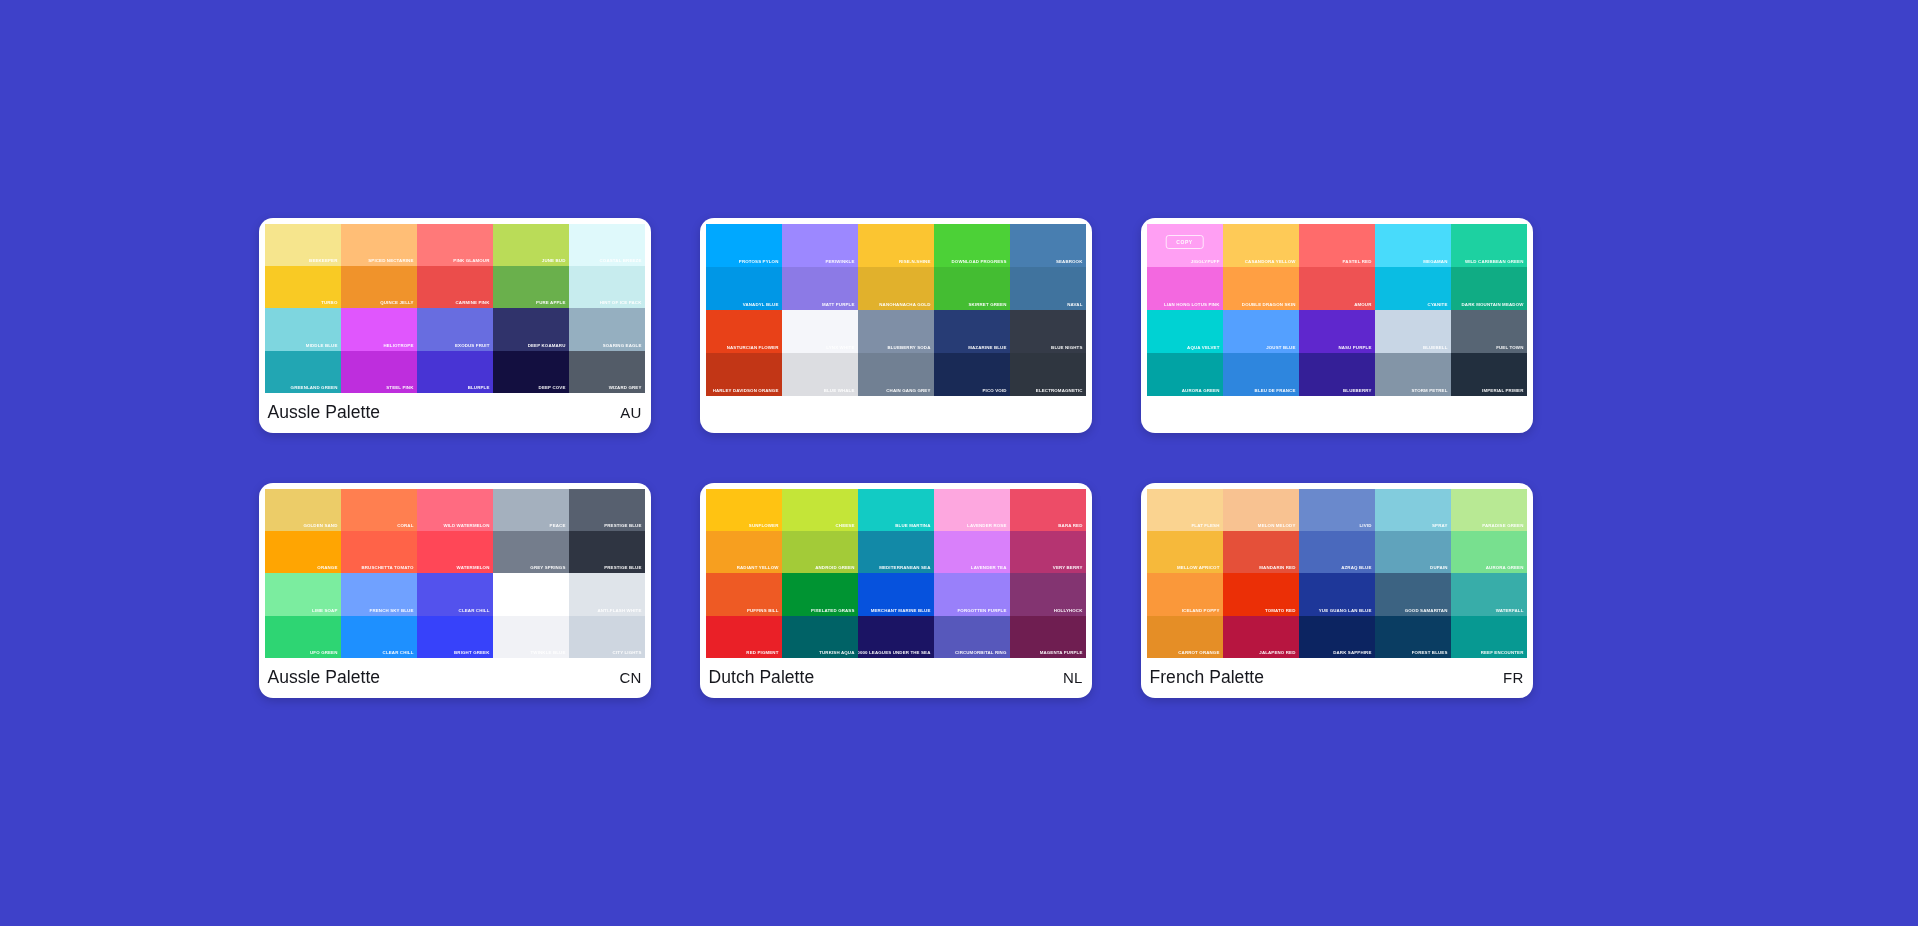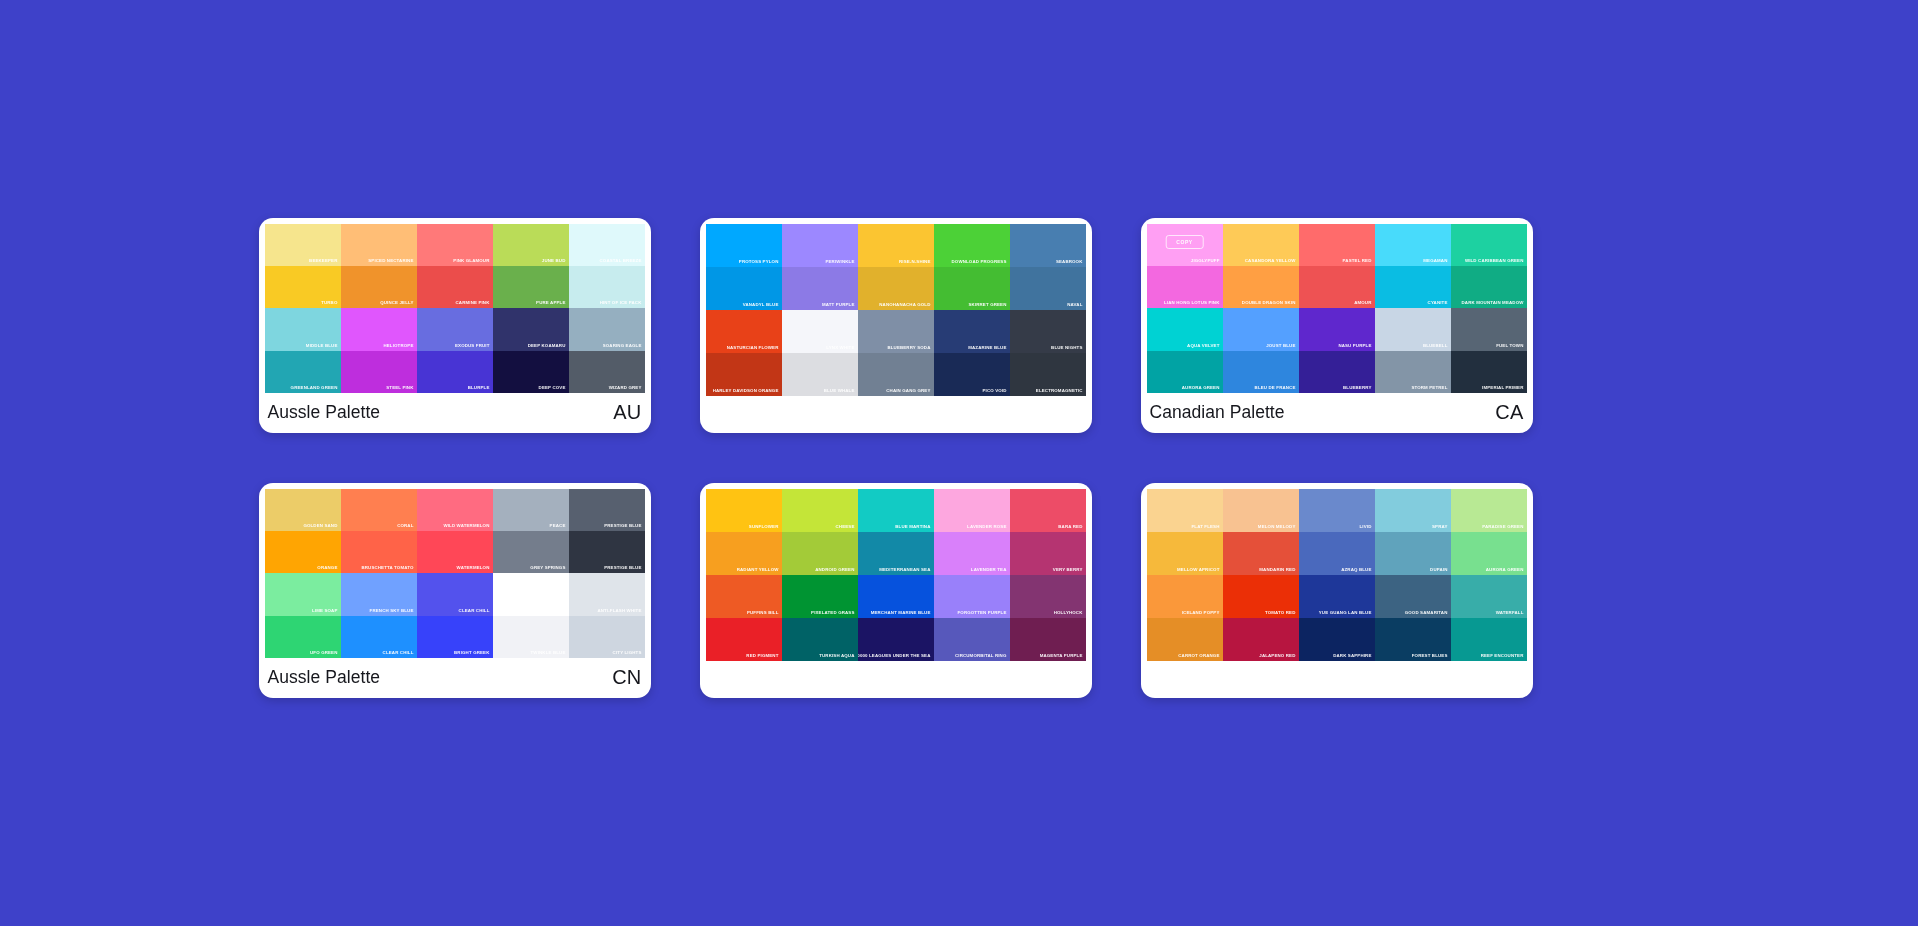--- a/index.html
+++ b/index.html
@@ -100,21 +100,21 @@
   }
 
   .card-title {
     font-size: 17.5px;
     color: #16171d;
     font-family: "Liberation Sans", sans-serif;
     letter-spacing: 0.05px;
   }
 
   .card-code {
-    font-size: 20px;
+    font-size: 15px;
     color: #16171d;
     font-family: "Liberation Sans", sans-serif;
     letter-spacing: 0.2px;
   }
 </style>
 </head>
 <body>
 
 <div id="grid-wrap">
   <div class="palette-grid">
@@ -307,24 +307,20 @@
           <div class="swatch" style="background: rgb(52, 31, 151);">
             <div class="swatch-name">BLUEBERRY</div>
           </div>
           <div class="swatch" style="background: rgb(131, 149, 167);">
             <div class="swatch-name">STORM PETREL</div>
           </div>
           <div class="swatch" style="background: rgb(34, 47, 62);">
             <div class="swatch-name">IMPERIAL PRIMER</div>
           </div>
         </div>
-        <div class="card-footer">
-          <div class="card-title">Canadian Palette</div>
-          <div class="card-code">CA</div>
-        </div>
       </div>
       <div class="palette-card">
         <div class="swatch-grid">
           <div class="swatch" style="background: rgb(236, 204, 104);">
             <div class="swatch-name">GOLDEN SAND</div>
           </div>
           <div class="swatch" style="background: rgb(255, 127, 80);">
             <div class="swatch-name">CORAL</div>
           </div>
           <div class="swatch" style="background: rgb(255, 107, 129);">
@@ -443,20 +439,24 @@
           <div class="swatch" style="background: rgb(27, 20, 100);">
             <div class="swatch-name">20000 LEAGUES UNDER THE SEA</div>
           </div>
           <div class="swatch" style="background: rgb(87, 88, 187);">
             <div class="swatch-name">CIRCUMORBITAL RING</div>
           </div>
           <div class="swatch" style="background: rgb(111, 30, 81);">
             <div class="swatch-name">MAGENTA PURPLE</div>
           </div>
         </div>
+        <div class="card-footer">
+          <div class="card-title">Dutch Palette</div>
+          <div class="card-code">NL</div>
+        </div>
       </div>
       <div class="palette-card">
         <div class="swatch-grid">
           <div class="swatch" style="background: rgb(250, 211, 144);">
             <div class="swatch-name">FLAT FLESH</div>
           </div>
           <div class="swatch" style="background: rgb(248, 194, 145);">
             <div class="swatch-name">MELON MELODY</div>
           </div>
           <div class="swatch" style="background: rgb(106, 137, 204);">
@@ -507,15 +507,19 @@
           <div class="swatch" style="background: rgb(12, 36, 97);">
             <div class="swatch-name">DARK SAPPHIRE</div>
           </div>
           <div class="swatch" style="background: rgb(10, 61, 98);">
             <div class="swatch-name">FOREST BLUES</div>
           </div>
           <div class="swatch" style="background: rgb(7, 153, 146);">
             <div class="swatch-name">REEF ENCOUNTER</div>
           </div>
         </div>
+        <div class="card-footer">
+          <div class="card-title">French Palette</div>
+          <div class="card-code">FR</div>
+        </div>
       </div>
     </div>
 </div>
 
 </body></html>

